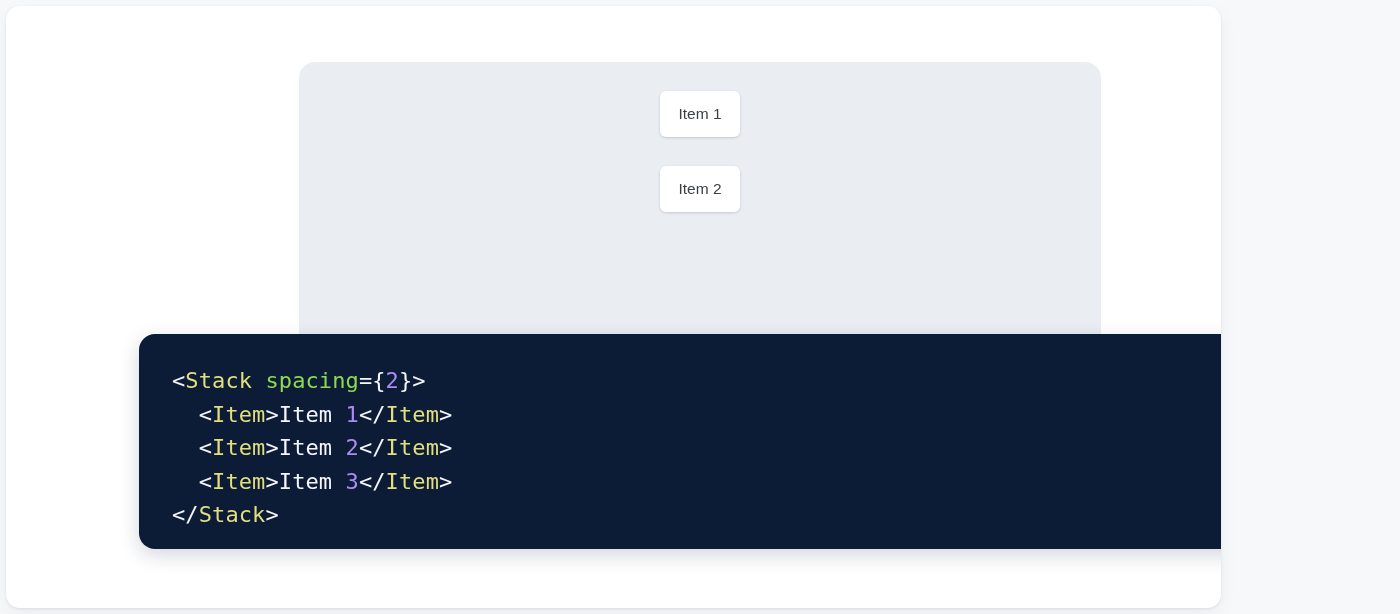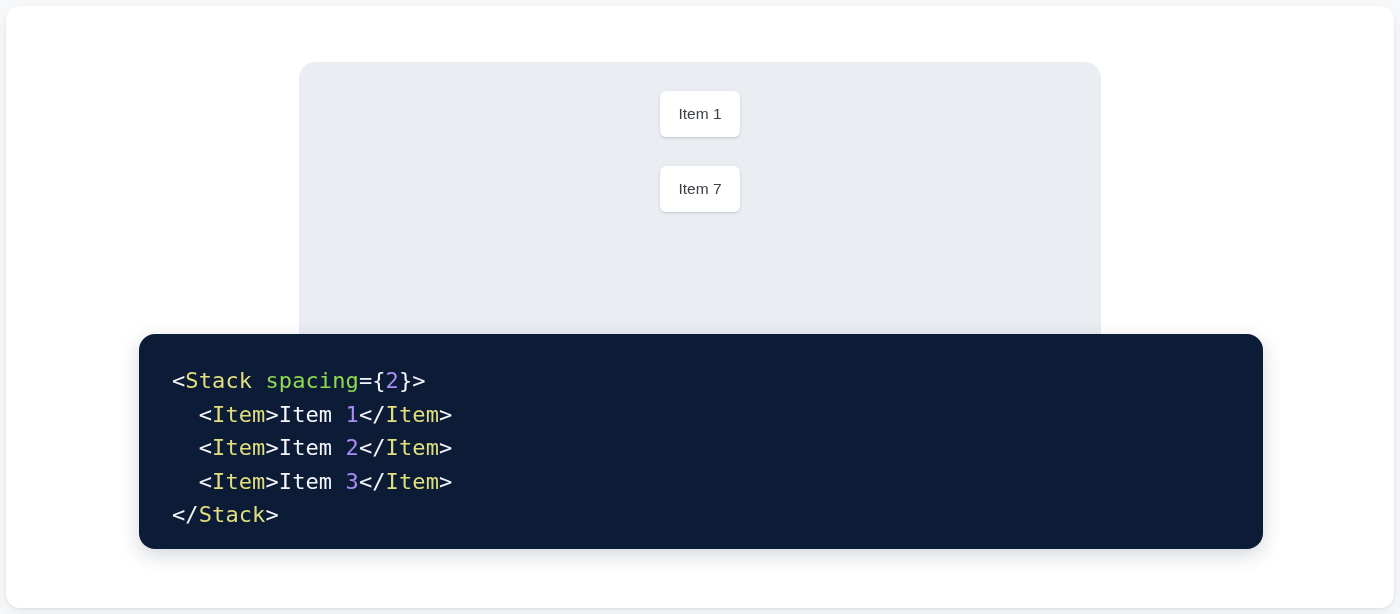--- a/index.html
+++ b/index.html
@@ -19,21 +19,21 @@
     position: relative;
     width: 1400px;
     height: 614px;
     background: #f7f8fa;
     box-sizing: border-box;
   }
   .page-card {
     position: absolute;
     left: 6px;
     top: 6px;
-    width: 1388px;
+    width: 1215px;
     height: 602px;
     background: #ffffff;
     border-radius: 14px;
     box-shadow: 0 1px 3px rgba(15, 23, 42, 0.08),
                 0 6px 18px rgba(15, 23, 42, 0.05);
     overflow: hidden;
   }
 
   
   .preview-panel {
@@ -103,21 +103,21 @@
 
 <div class="page-backdrop">
   <div class="page-card">
 
     <div class="preview-panel">
       <div class="stack" id="stack-container">
           <div class="stack-item">
             <span>Item 1</span>
           </div>
           <div class="stack-item">
-            <span>Item 7</span>
+            <span>Item 2</span>
           </div>
         </div>
     </div>
 
     <div class="code-block">
       <pre class="code-pre" id="code-pre"><span class="tok-punct">&lt;</span><span class="tok-tag">Stack</span><span class="tok-text"> </span><span class="tok-attr">spacing</span><span class="tok-punct">={</span><span class="tok-num">2</span><span class="tok-punct">}&gt;</span>
   <span class="tok-punct">&lt;</span><span class="tok-tag">Item</span><span class="tok-punct">&gt;</span><span class="tok-text">Item </span><span class="tok-num">1</span><span class="tok-punct">&lt;/</span><span class="tok-tag">Item</span><span class="tok-punct">&gt;</span>
   <span class="tok-punct">&lt;</span><span class="tok-tag">Item</span><span class="tok-punct">&gt;</span><span class="tok-text">Item </span><span class="tok-num">2</span><span class="tok-punct">&lt;/</span><span class="tok-tag">Item</span><span class="tok-punct">&gt;</span>
   <span class="tok-punct">&lt;</span><span class="tok-tag">Item</span><span class="tok-punct">&gt;</span><span class="tok-text">Item </span><span class="tok-num">3</span><span class="tok-punct">&lt;/</span><span class="tok-tag">Item</span><span class="tok-punct">&gt;</span>
 <span class="tok-punct">&lt;/</span><span class="tok-tag">Stack</span><span class="tok-punct">&gt;</span></pre>

